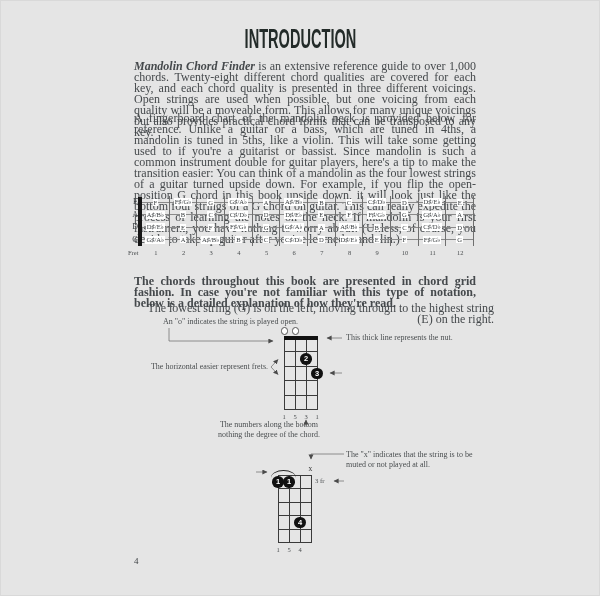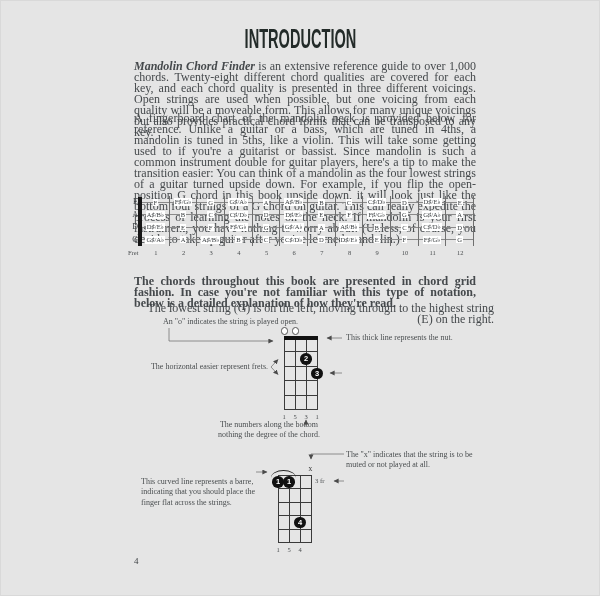--- a/index.html
+++ b/index.html
@@ -308,21 +308,20 @@
   <div class="abs body-text" style="left:134px;top:276px;width:342px;font-weight:bold;">The chords throughout this book are presented in chord grid fashion. In case you're not familiar with this type of notation, below is a detailed explanation of how they're read.</div>
 
   <div class="abs body-text" style="left:134px;top:303px;width:360px;text-align:right;">The lowest string (G) is on the left, moving through to the highest string (E) on the right.</div>
 
   <div class="abs label-text" style="left:163px;top:317px;width:200px;">An "o" indicates the string is played open.</div>
 
   <div class="abs label-text" style="left:346px;top:333px;width:140px;">This thick line represents the nut.</div>
   <div class="abs label-text right-align" style="left:150px;top:362px;width:118px;">The horizontal easier represent frets.</div>
   <div class="abs label-text center" style="left:214px;top:420px;width:110px;">The numbers along the bottom nothing the degree of the chord.</div>
 
-  <div class="abs label-text" style="left:141px;top:477px;width:124px;">This curved line represents a barre, indicating that you should place the finger flat across the strings.</div>
   <div class="abs label-text" style="left:346px;top:450px;width:132px;">The "x" indicates that the string is to be muted or not played at all.</div>
 
   <div class="chord" id="chord1" style="left: 284px; top: 337px; width: 33px; height: 72.5px;">
       <div class="cd-vline" style="left: -0.5px; height: 72.5px;"></div>
       <div class="cd-vline" style="left: 10.5px; height: 72.5px;"></div>
       <div class="cd-vline" style="left: 21.5px; height: 72.5px;"></div>
       <div class="cd-vline" style="left: 32.5px; height: 72.5px;"></div>
       <div class="cd-nut" style="width: 34px;"></div>
       <div class="cd-hline" style="top: 14px; width: 34px;"></div>
       <div class="cd-hline" style="top: 28.5px; width: 34px;"></div>

